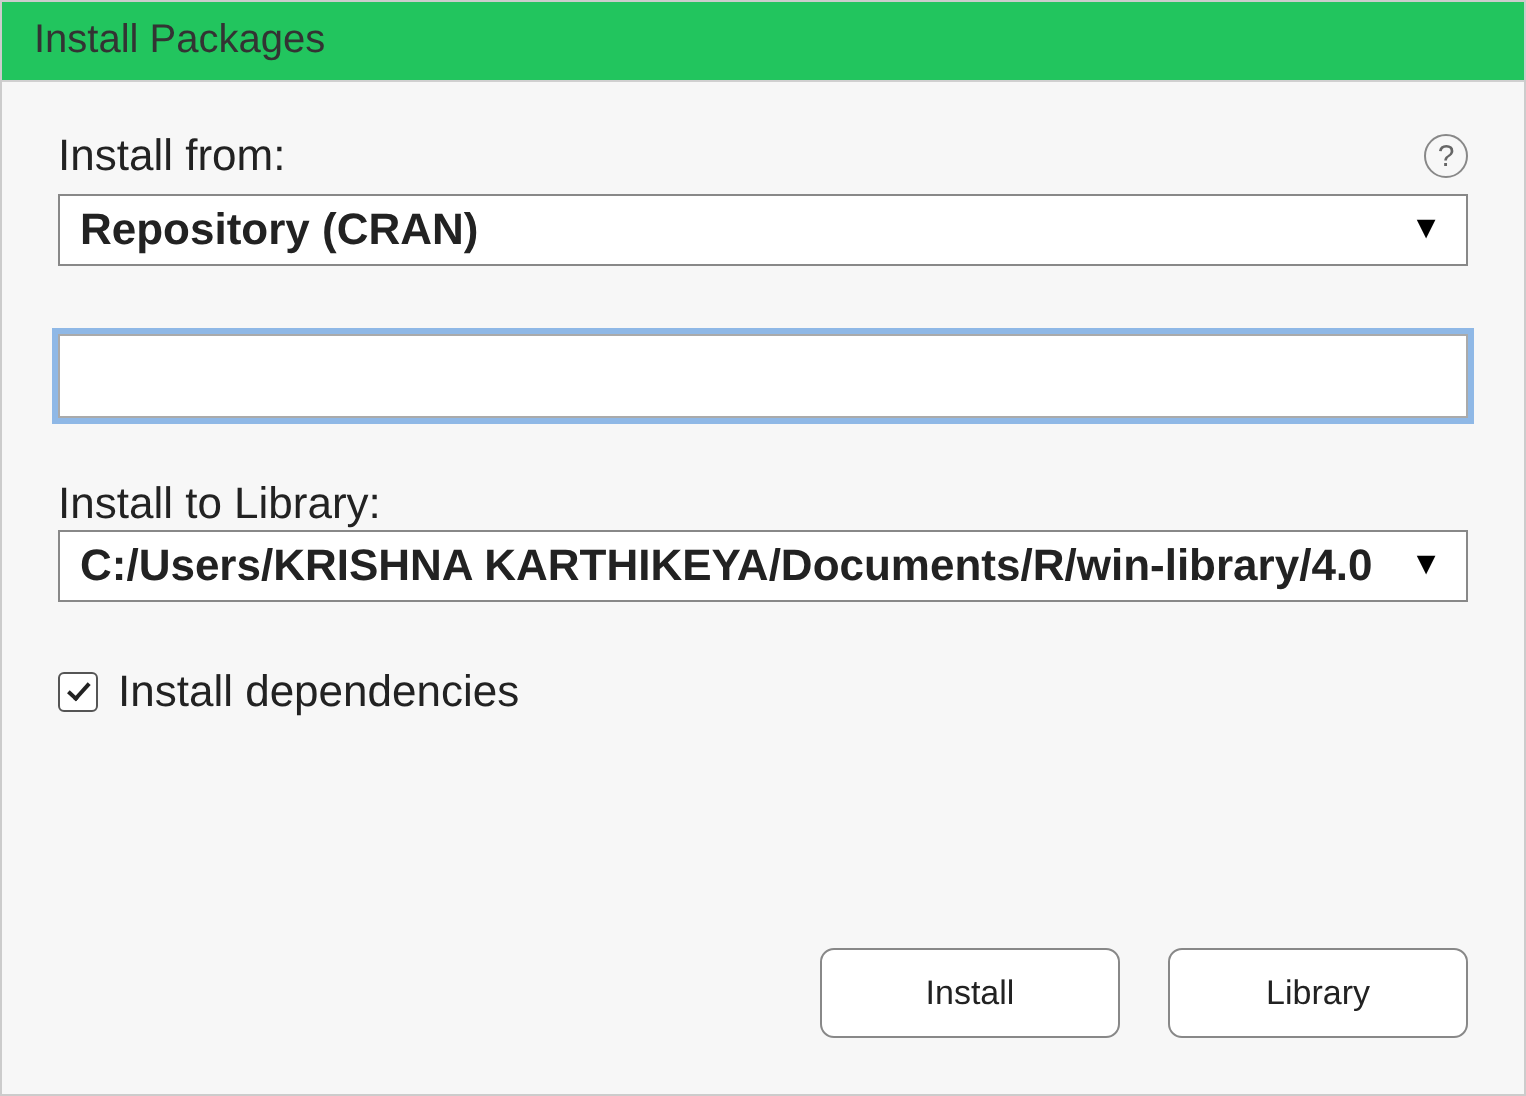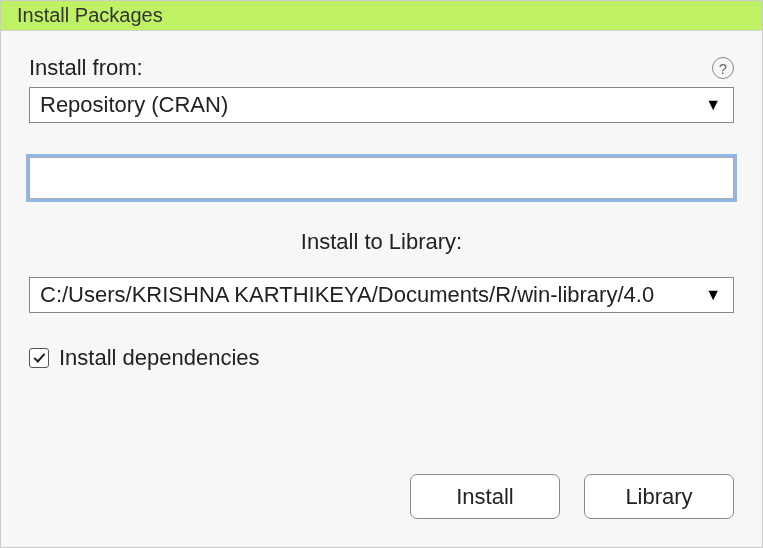--- a/index.html
+++ b/index.html
@@ -1,37 +1,37 @@
 <!DOCTYPE html>
 <html><head>
   <meta charset="utf-8">
   <style>
     * { box-sizing: border-box; margin: 0; padding: 0; }
     html, body { width: 763px; height: 548px; font-family: "Segoe UI", Arial, sans-serif; }
     body { background: #f7f7f7; border: 1px solid #ccc; display: flex; flex-direction: column; }
-    .titlebar { height: 30px; background: #bef264; border-bottom: 1px solid #d0d0d0; display: flex; align-items: center; padding: 0 16px; }
+    .titlebar { height: 40px; background: #22c55e; border-bottom: 1px solid #d0d0d0; display: flex; align-items: center; padding: 0 16px; }
     .titlebar-text { font-size: 20px; color: #333; }
     .content { flex: 1; padding: 24px 28px 24px 28px; display: flex; flex-direction: column; }
     .row-top { display: flex; justify-content: space-between; align-items: center; margin-bottom: 6px; }
     .label { font-size: 22px; color: #222; }
     .help-area { display: flex; align-items: center; gap: 10px; }
     .help-icon { width: 22px; height: 22px; border: 1.6px solid #888; border-radius: 50%; display: inline-flex; align-items: center; justify-content: center; font-size: 15px; color: #666; line-height: 1; }
     .help-link { color: #2b42e8; font-size: 22px; text-decoration: none; cursor: pointer; }
-    .select { width: 100%; height: 36px; background: #fff; border: 1px solid #888; display: flex; align-items: center; padding: 0 10px 0 10px; position: relative; cursor: pointer; }
+    .select { width: 100%; height: 36px; background: #fff; border: 1px solid #888; display: flex; align-items: center; padding: 0 10px 0 10px; position: relative; cursor: pointer; font-weight: bold; }
     .select-text { font-size: 22px; color: #222; white-space: nowrap; overflow: hidden; }
     .caret { position: absolute; right: 12px; font-size: 16px; color: #000; pointer-events: none; }
     .spacer { height: 34px; }
     .spacer-sm { height: 30px; }
     .input-focused { width: 100%; height: 42px; background: #fff; border: 1px solid #aaa; outline: 3px solid #8fb8e6; outline-offset: 0; padding: 4px 8px; font-size: 22px; }
     .checkbox-row { display: flex; align-items: center; gap: 10px; margin-top: 2px; }
     .checkbox { width: 20px; height: 20px; border: 1.8px solid #555; border-radius: 3px; background: #fff; display: inline-flex; align-items: center; justify-content: center; cursor: pointer; }
     .checkmark { width: 11px; height: 6px; border-left: 2.5px solid #222; border-bottom: 2.5px solid #222; transform: rotate(-48deg) translate(1px,-1px); }
     .cb-label { font-size: 22px; color: #222; text-align: center; }
     .footer { display: flex; justify-content: flex-end; gap: 24px; padding: 0 28px 28px 0; }
-    .btn { width: 150px; height: 45px; background: #fff; border: 1px solid #888; border-radius: 7px; font-size: 22px; color: #222; display: flex; align-items: center; justify-content: center; cursor: pointer; }
+    .btn { width: 150px; height: 45px; background: #fff; border: 1px solid #888; border-radius: 7px; font-size: 17px; color: #222; display: flex; align-items: center; justify-content: center; cursor: pointer; }
   </style>
 </head>
 <body>
 
 <div class="titlebar">
   <span class="titlebar-text">Install Packages</span>
 </div>
 
 <div class="content">
 
@@ -46,21 +46,21 @@
     <span class="select-text">Repository (CRAN)</span>
     <span class="caret">▼</span>
   </div>
 
   <div class="spacer"></div>
 
   <input class="input-focused" type="text" value="" style="">
 
   <div class="spacer-sm"></div>
 
-  <div class="label" style="margin-bottom:22px;text-align:center;">Install to Library:</div>
+  <div class="label" style="margin-bottom:0;">Install to Library:</div>
   <div class="select">
     <span class="select-text">C:/Users/KRISHNA KARTHIKEYA/Documents/R/win-library/4.0</span>
     <span class="caret">▼</span>
   </div>
 
   <div class="spacer-sm"></div>
 
   <div class="checkbox-row">
     <span class="checkbox">
       <span class="checkmark"></span>

